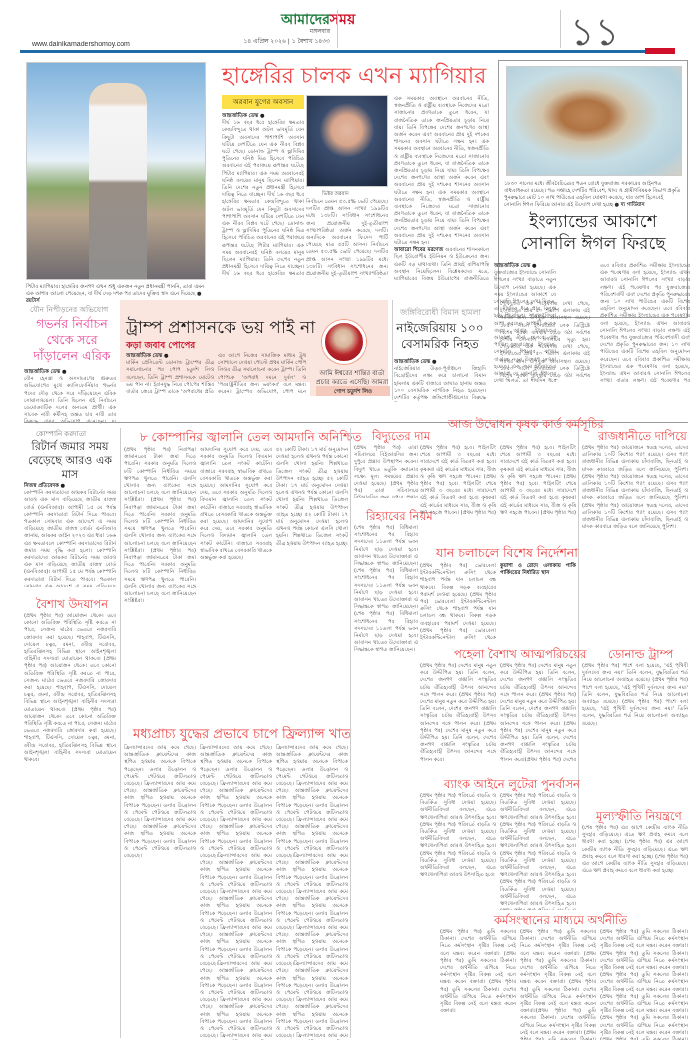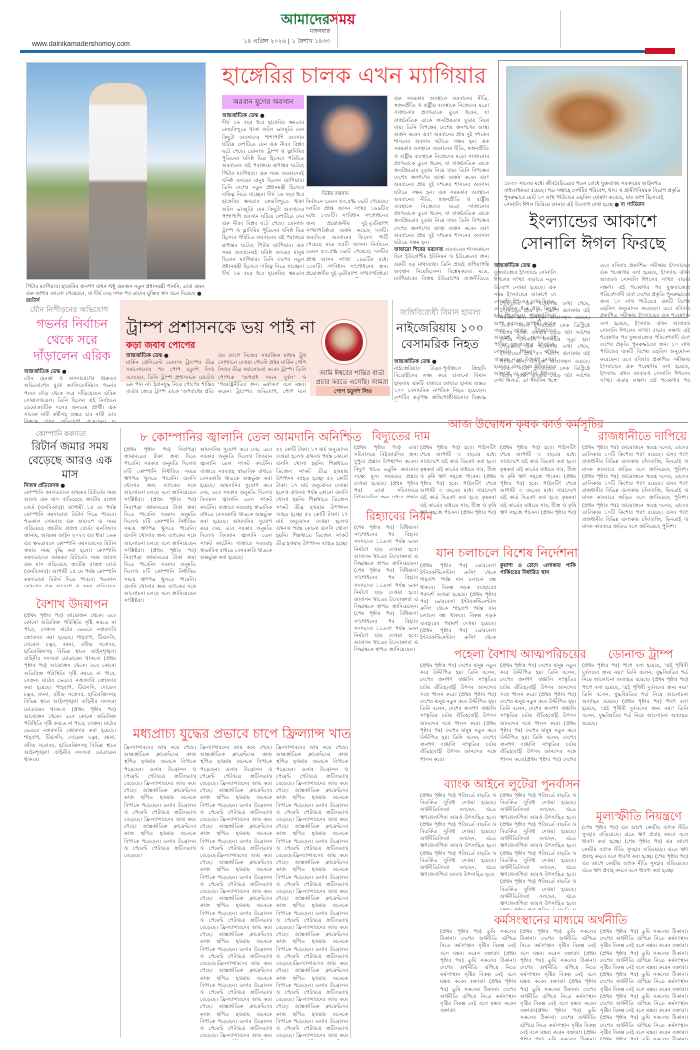--- a/index.html
+++ b/index.html
@@ -26,21 +26,21 @@
   
   .img { border: 1px solid #ccc; overflow: hidden; }
   .img-rally { left: 26px; top: 62px; width: 180px; height: 218px;
     background: linear-gradient(180deg, #7fb2dc 0%, #bcd8ef 30%, #e8f1f9 45%, #8aa86a 58%, #b9a58d 70%, #6e6a6f 100%); }
   .img-rally .person { position:absolute; left: 62px; top: 20px; width: 58px; height: 200px;
      background: linear-gradient(180deg,#e9d9c7 0%,#e9d9c7 10%,#f5f5f5 12%,#f0f0f0 48%,#9a8f86 50%,#8e8e8e 100%); border-radius: 20px 20px 2px 2px; }
   .caption-small { font-size: 5.2px; line-height: 7px; color: #333; }
   .rally-caption { left: 26px; top: 283px; width: 180px; }
 
   .headline-main { left: 222px; top: 58px; font-size: 22px; color: #ef4444; white-space: nowrap; }
-  .kicker-box { left: 222px; top: 95px; width: 82px; height: 14px; background: #f0abfc; font-size: 7px; color: #333; text-align: center; line-height: 14px; }
+  .kicker-box { left: 222px; top: 95px; width: 82px; height: 14px; background: #fde047; font-size: 7px; color: #333; text-align: center; line-height: 14px; }
   .img-orban { left: 306px; top: 95px; width: 82px; height: 92px;
      background: radial-gradient(circle at 50% 38%, #e3b8a2 0%, #d7a58a 22%, #3a4c6c 40%, #2b3b58 70%, #1a2438 100%); }
   .orban-cap { left: 322px; top: 190px; font-size: 5px; color: #555; }
 
   .body-col { font-size: 5.2px; line-height: 7.2px; color: #444; text-align: justify; overflow: hidden; }
   .body-col .lead { font-weight: bold; color: #222; }
   .body-col .sub { font-weight: bold; color: #222; }
 
   
   .eagle-box { left: 498px; top: 60px; width: 190px; height: 258px; border: 1px solid #999; }
@@ -78,20 +78,21 @@
 </head>
 <body>
 
 <div id="header" class="abs">
   <div class="abs site-url">www.dainikamadershomoy.com</div>
   <div class="abs logo"><span class="p1">আমাদের</span><span class="p2">সময়</span></div>
   <div class="abs hdr-day">মঙ্গলবার</div>
   <div class="abs hdr-date">১৪ এপ্রিল ২০২৬ | ১ বৈশাখ ১৪৩৩</div>
   <div class="abs hdr-divider1"></div>
   <div class="abs hdr-divider2"></div>
+  <div class="abs page-no">১১</div>
   <div class="abs hdr-line"></div>
   <div class="abs hdr-red"></div>
 </div>
 
 <div class="abs img img-rally">
     <div class="person"></div>
   </div>
 <div class="abs caption-small rally-caption"><span>পিটার ম্যাগিয়ার। হাঙ্গেরির জনগণ এখন শুধু একজন নতুন প্রধানমন্ত্রী পাননি, তারা এমন এক আশার আলো পেয়েছেন, যা দীর্ঘ দেড় দশক পর তাদের মুক্তির স্বাদ এনে দিয়েছে</span> <b>● রয়টার্স</b></div>
 
 <div class="abs headline-main">হাঙ্গেরির চালক এখন ম্যাগিয়ার</div>

